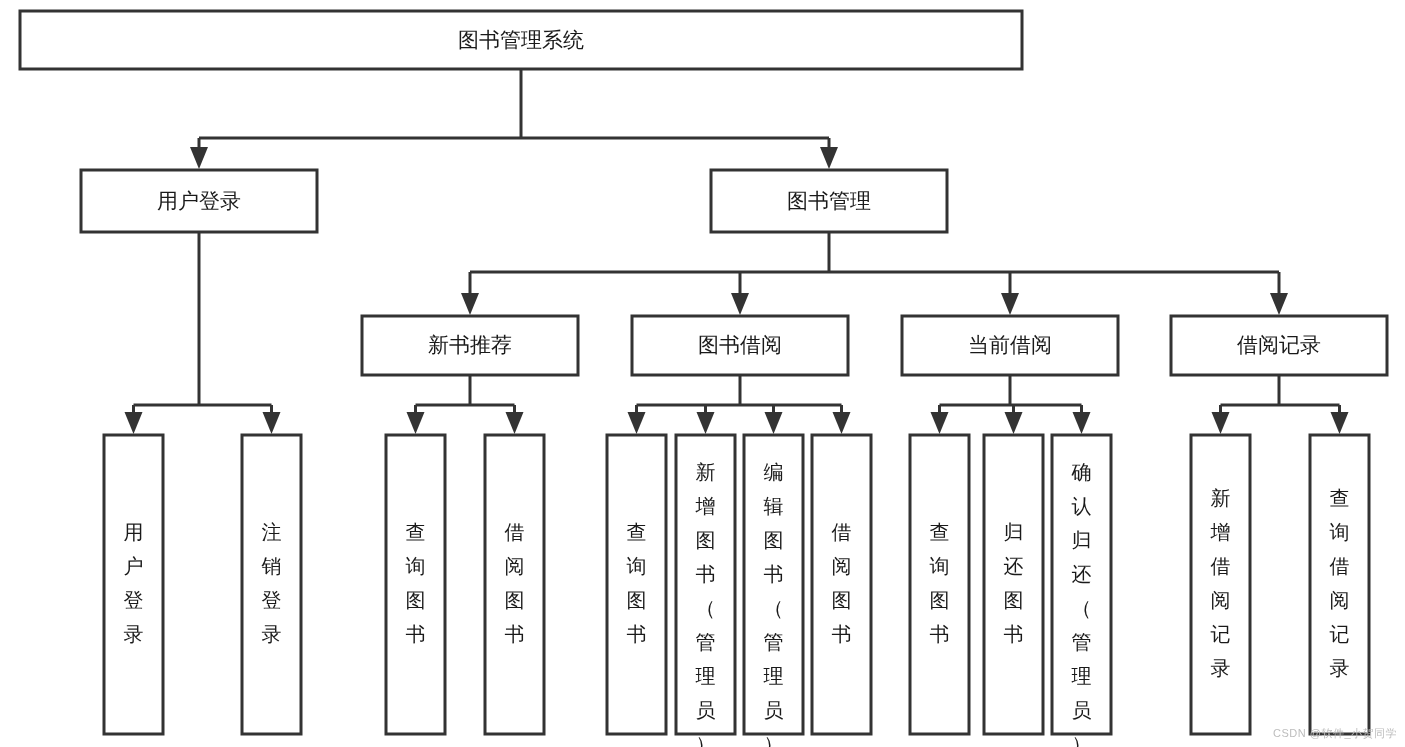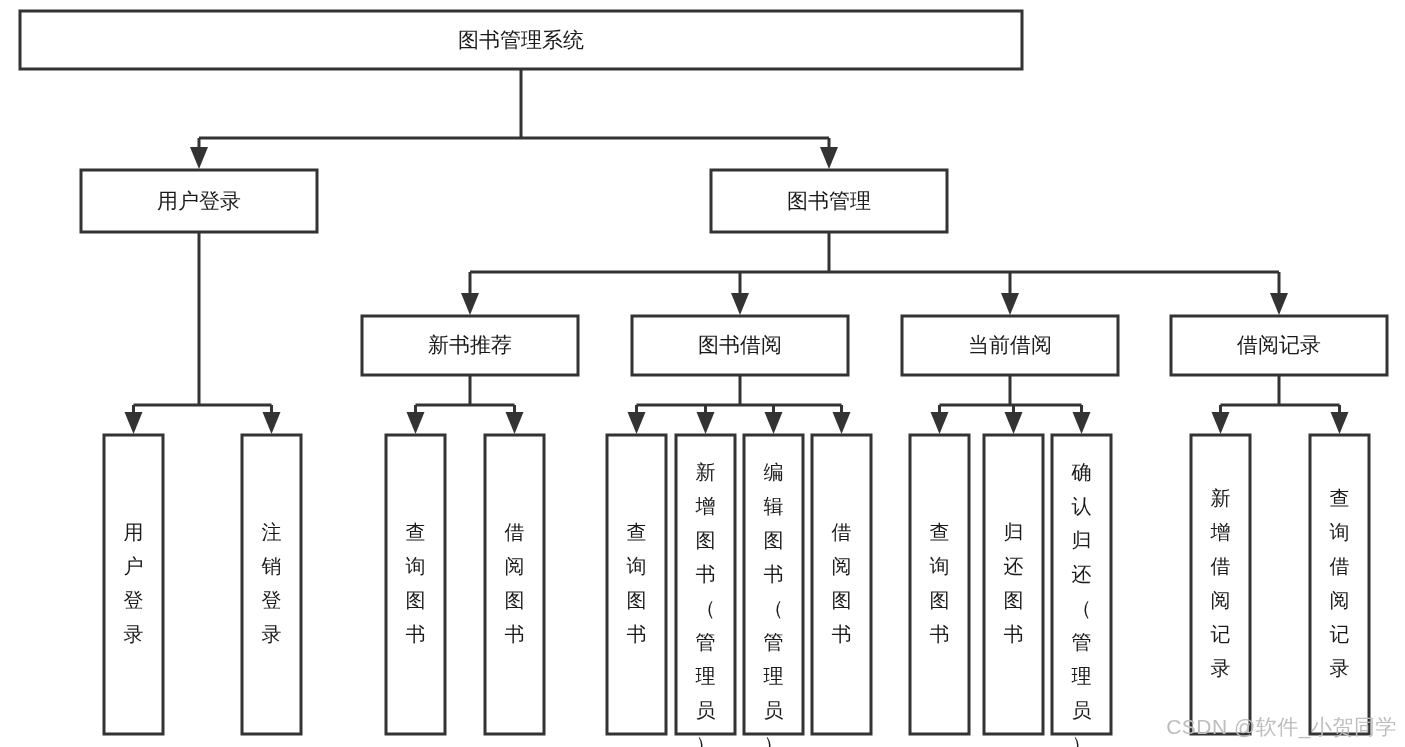--- a/index.html
+++ b/index.html
@@ -17,21 +17,21 @@
   .node-label{
     font-family:"Liberation Sans","DejaVu Sans",sans-serif;
     fill:#1a1a1a;font-size:21px;
     dominant-baseline:middle;text-anchor:middle;
     white-space:pre;
   }
   .node-label.vert{font-size:20px;}
   .watermark{
     position:absolute;right:8px;bottom:6px;
     font-family:"Liberation Sans","DejaVu Sans",sans-serif;
-    font-size:21px;color:#bdbdbd;letter-spacing:0.5px;
+    font-size:11px;color:#bdbdbd;letter-spacing:0.5px;
     user-select:none;pointer-events:none;white-space:nowrap;
   }
 </style>
 </head>
 <body>
 
 <div id="diagram-root">
   <svg id="flow" viewBox="0 0 1405 747">
     <g id="connectors-layer">
         <line x1="521" y1="69" x2="521" y2="138" class="conn"></line>

